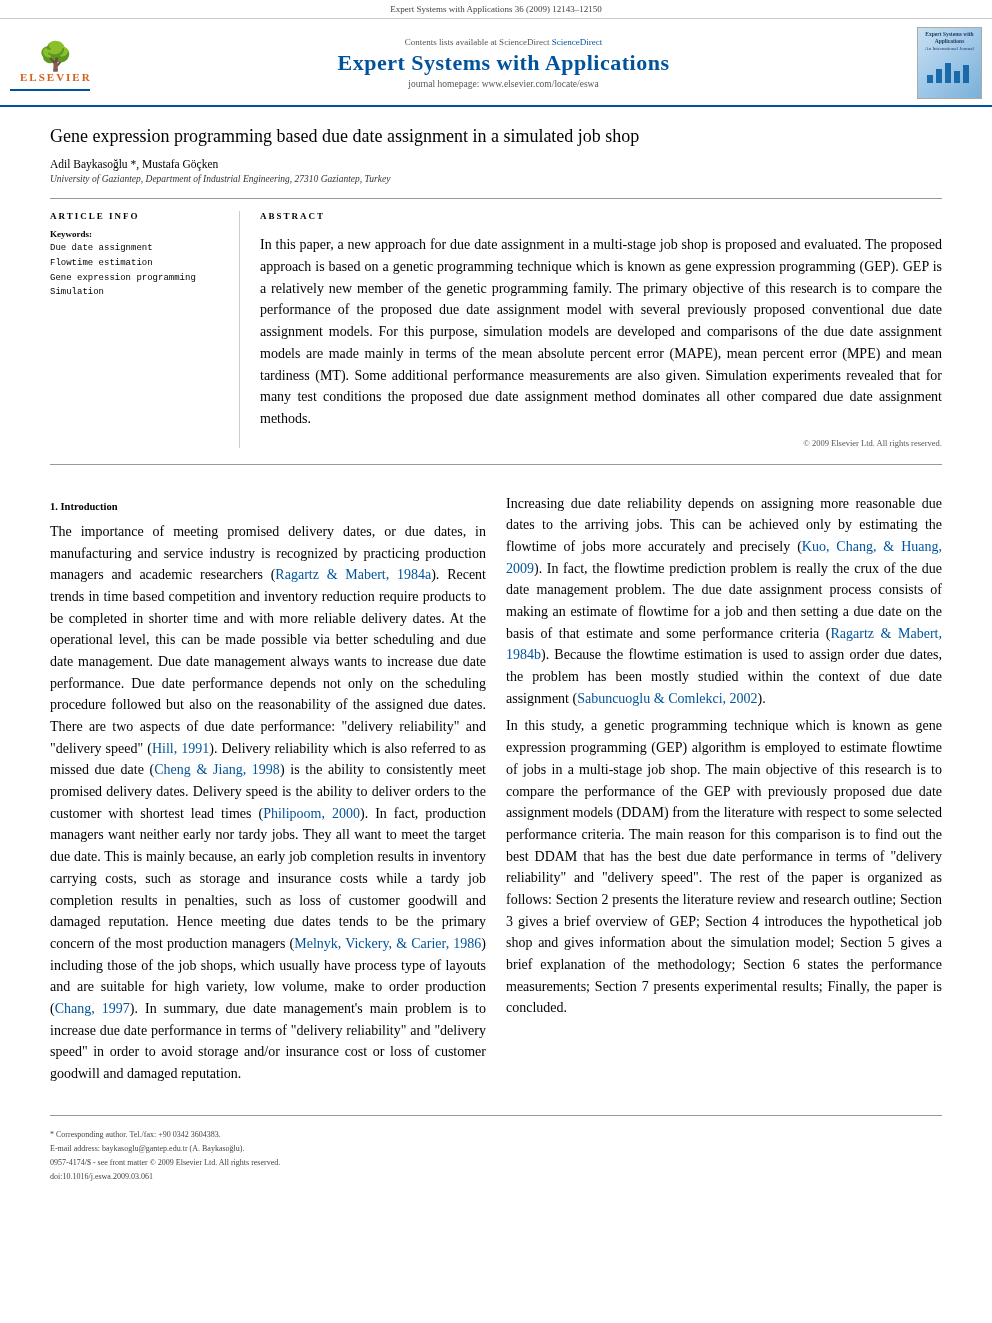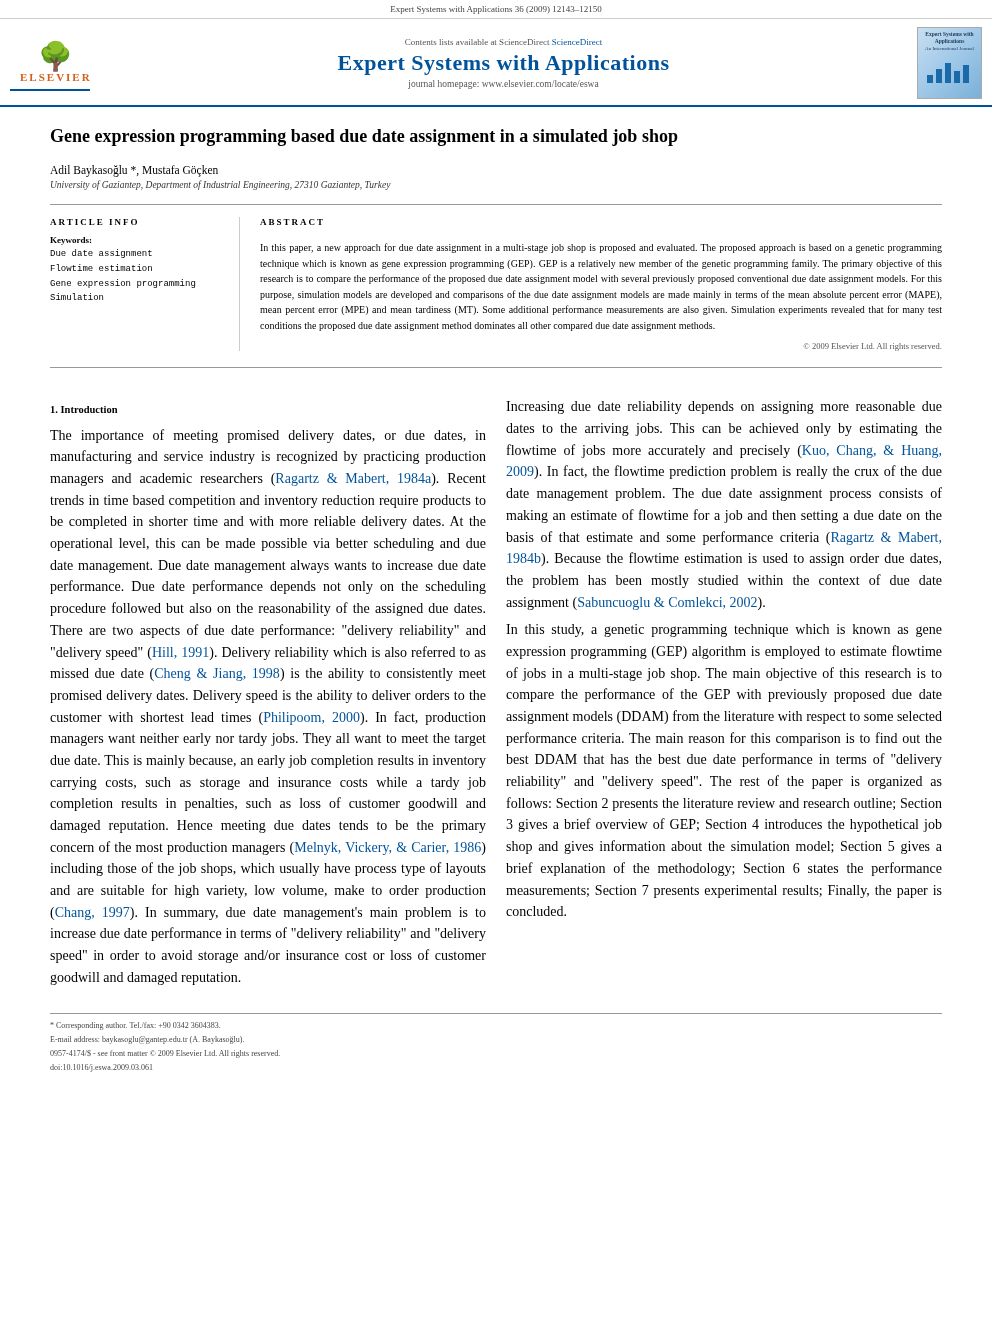--- a/index.html
+++ b/index.html
@@ -61,23 +61,23 @@
     }
 
     
     .article-outer {
       padding: 18px 50px 20px;
     }
 
     
     .article-title {
       font-size: 18px;
-      font-weight: bold;
-      color: #000;
-      margin-bottom: 16px;
+      font-weight: normal;
+      color: #000;
+      margin-bottom: 10px;
       line-height: 1.3;
     }
 
     
     .authors {
       font-size: 11.5px;
       color: #000;
       margin-bottom: 4px;
     }
 
@@ -128,21 +128,21 @@
       margin-bottom: 2px;
       line-height: 1.4;
       font-family: Liberation Mono, monospace;
     }
 
     
     .abstract-section {
       flex: 1;
     }
     .abstract-text {
-      font-size: 10px;
+      font-size: 14px;
       line-height: 1.55;
       color: #000;
       text-align: justify;
       margin-top: 13px;
     }
     .copyright-line {
       font-size: 8.5px;
       color: #555;
       text-align: right;
       margin-top: 8px;
@@ -176,22 +176,22 @@
       text-align: justify;
     }
 
     .col a, .ref-link {
       color: #00539b;
       text-decoration: none;
     }
 
     
     .article-footer {
-      margin-top: 18px;
-      padding-top: 6px;
+      margin-top: 24px;
+      padding-top: 13px;
       border-top: 1px solid #999;
       font-size: 8px;
       color: #444;
       line-height: 1.5;
     }
     .footnote {
       font-size: 8px;
       color: #444;
       margin-bottom: 2px;
     }

